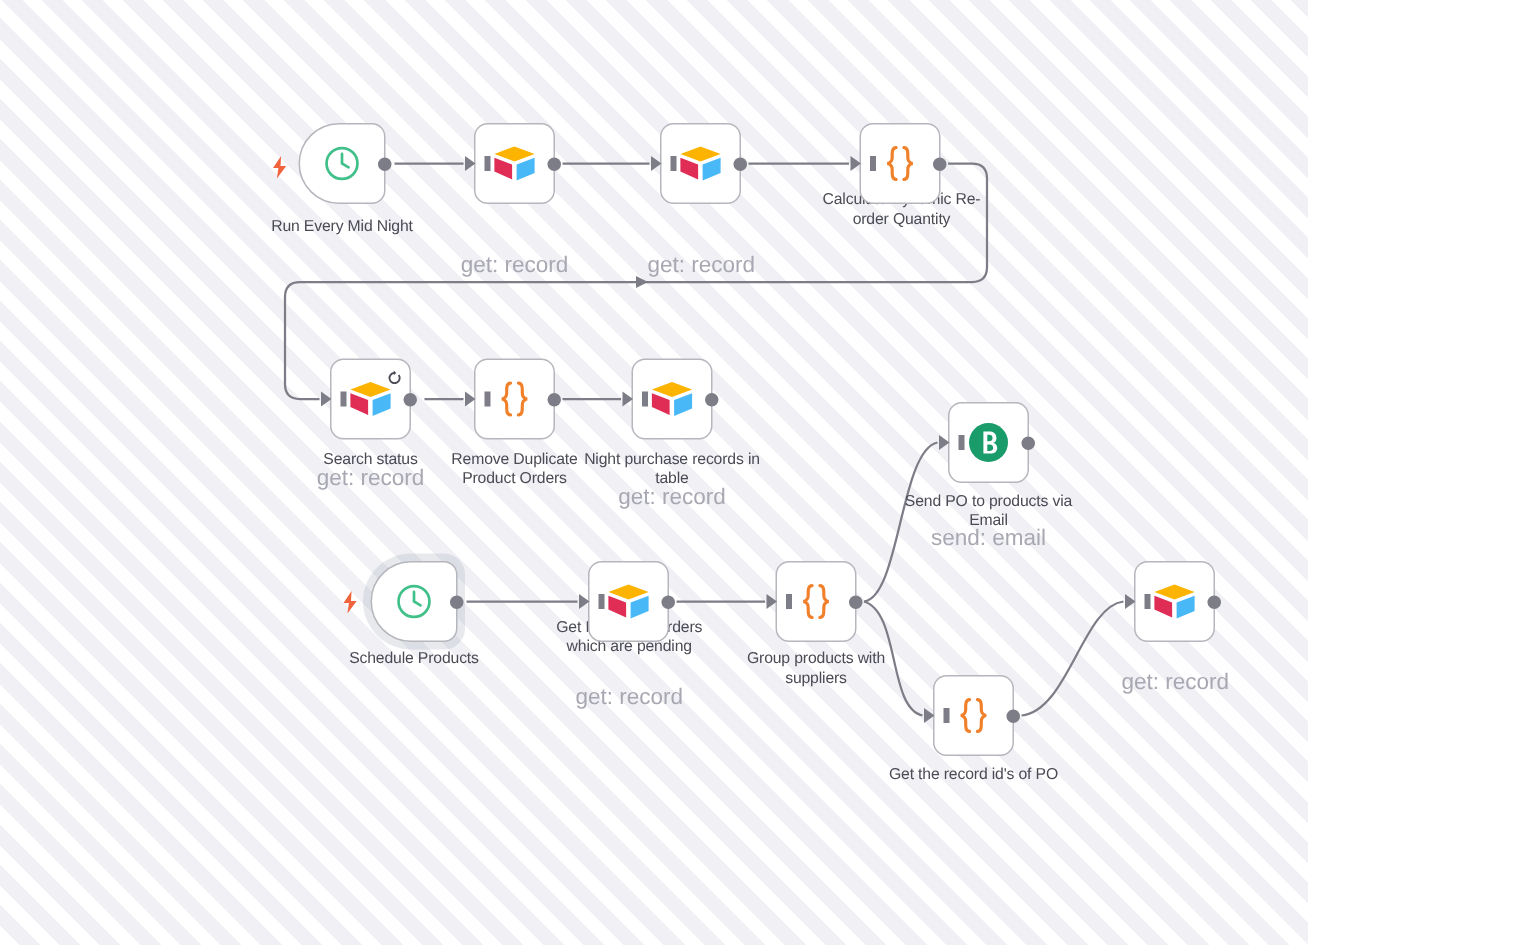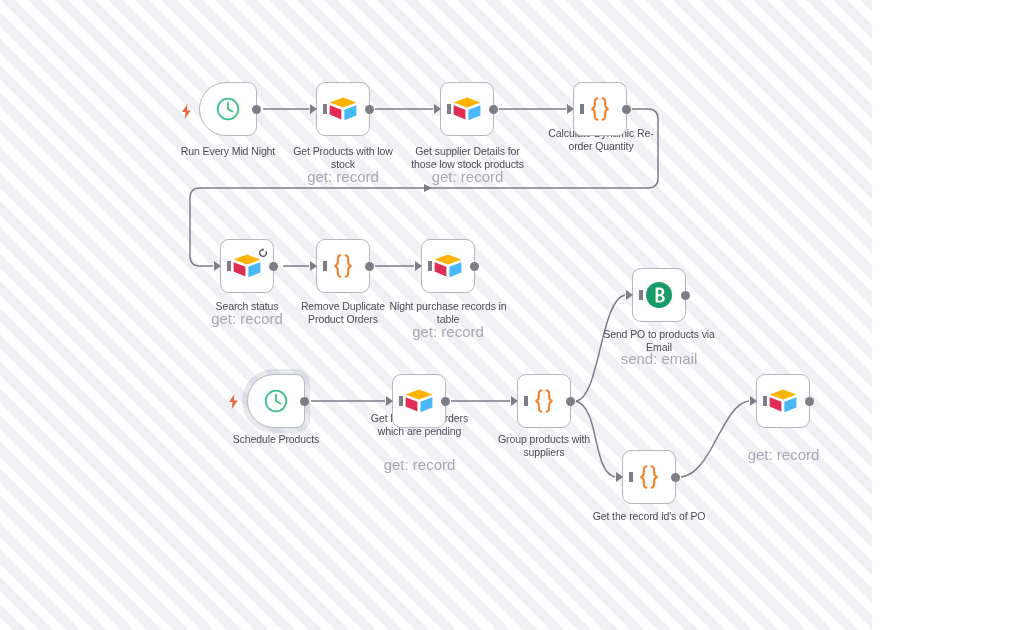--- a/index.html
+++ b/index.html
@@ -172,33 +172,31 @@
 
   <div class="node" style="left:316px; top:82px;">
     <span class="port-in"></span>
     <span class="port-out"></span>
     <svg class="icn" viewBox="0 0 30 26" width="30" height="26">
       <path d="M15,1.6 L28.4,6.6 L15,11.6 L1.6,6.6 Z" fill="#fcb400"></path>
       <path d="M1.6,9.2 L13.4,13.7 L13.4,23.6 L1.6,18.4 Z" fill="#e02d55"></path>
       <path d="M16.4,13.7 L28.4,9.2 L28.4,19.4 L16.4,24.3 Z" fill="#49b8f7"></path>
     </svg>
   </div>
-  <div class="label" style="left:281px; top:145px; width:124px;">Get Products with low stock</div>
   <div class="sublabel" style="left:281px; top:171px; width:124px;">get: record</div>
 
   <div class="node" style="left:440px; top:82px;">
     <span class="port-in"></span>
     <span class="port-out"></span>
     <svg class="icn" viewBox="0 0 30 26" width="30" height="26">
       <path d="M15,1.6 L28.4,6.6 L15,11.6 L1.6,6.6 Z" fill="#fcb400"></path>
       <path d="M1.6,9.2 L13.4,13.7 L13.4,23.6 L1.6,18.4 Z" fill="#e02d55"></path>
       <path d="M16.4,13.7 L28.4,9.2 L28.4,19.4 L16.4,24.3 Z" fill="#49b8f7"></path>
     </svg>
   </div>
-  <div class="label" style="left:404px; top:145px; width:127px;">Get supplier Details for those low stock products</div>
   <div class="sublabel" style="left:404px; top:171px; width:127px;">get: record</div>
 
   <div class="node" style="left:573px; top:82px;">
     <span class="port-in"></span>
     <span class="port-out"></span>
     <svg class="icn" viewBox="0 0 30 28" width="30" height="28">
       <path d="M12.4,3.4 C9.4,3.4 9.8,7.4 9.8,10 C9.8,12.4 8.4,13.6 6.6,14 C8.4,14.4 9.8,15.6 9.8,18 C9.8,20.6 9.4,24.6 12.4,24.6" fill="none" stroke="#f0812a" stroke-width="2.1" stroke-linecap="round"></path>
       <path d="M17.6,3.4 C20.6,3.4 20.2,7.4 20.2,10 C20.2,12.4 21.6,13.6 23.4,14 C21.6,14.4 20.2,15.6 20.2,18 C20.2,20.6 20.6,24.6 17.6,24.6" fill="none" stroke="#f0812a" stroke-width="2.1" stroke-linecap="round"></path>
     </svg>
   </div>

